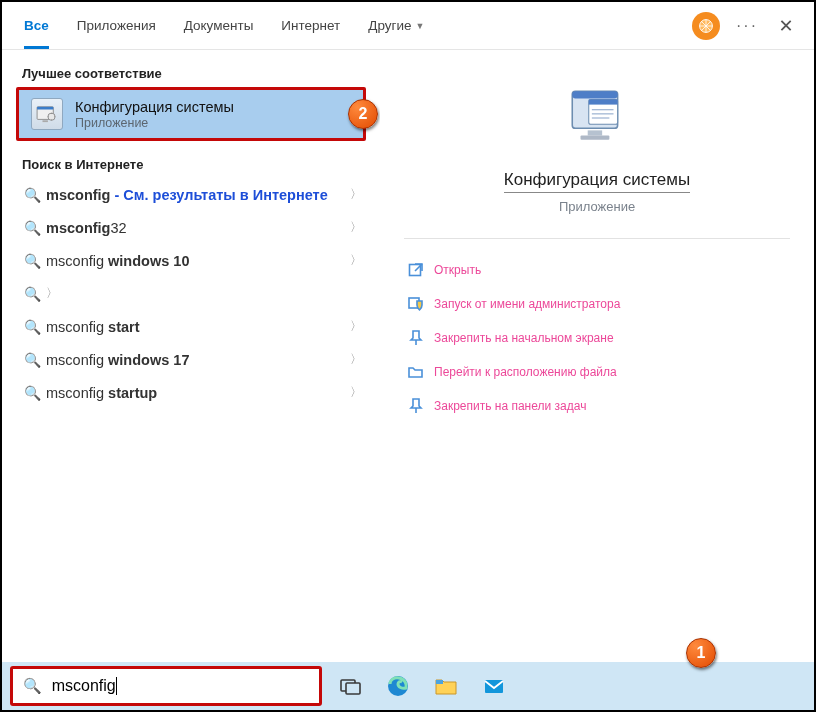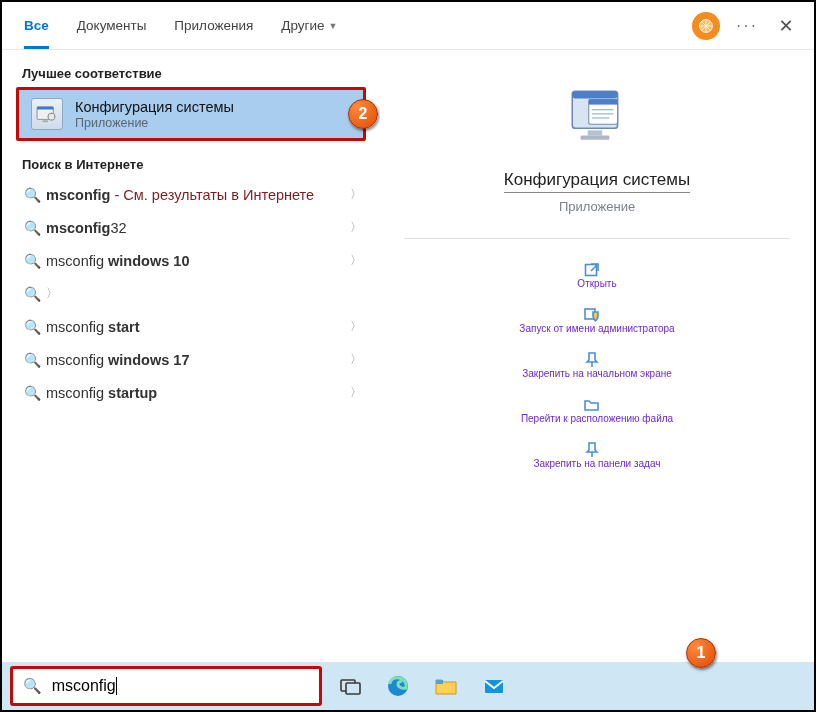--- a/index.html
+++ b/index.html
@@ -145,21 +145,21 @@
   .result-row {
     display: flex;
     align-items: center;
     padding: 8px 18px 8px 22px;
     cursor: pointer;
     color: #333;
     font-size: 14.5px;
   }
   .result-row .glass { width: 22px; color: #555; font-size: 14px;}
   .result-row .label { flex: 1; }
-  .result-row .label .muted { color: #7f1d1d; font-weight: 400; margin-top: 36px; }
+  .result-row .label .muted { color: #1d4ed8; font-weight: 700; margin-top: 36px; }
   .result-row .chev-right { color: #888; font-size: 12px; }
 
   
   .big-icon {
     width: 72px; height: 72px;
     display:flex; align-items:center; justify-content:center;
   }
   .big-icon svg { width: 66px; height: 66px; }
   .app-title {
     margin-top: 16px;
@@ -183,23 +183,22 @@
   .action-list {
     width: 100%;
     display: flex;
     flex-direction: column;
   }
   .action {
     display: flex;
     align-items: center;
     padding: 9px 4px;
     cursor: pointer;
-    font-size: 10px;
-    color: #6d28d9;
-    flex-direction: column;
+    font-size: 12px;
+    color: #ec4899;
   }
   .action .ic {
     width: 26px;
     display: flex;
     align-items: center;
     justify-content: flex-start;
   }
   .action .ic svg { width:16px; height:16px; stroke:#4a90d9; fill:none; stroke-width:1.6; }
 
   
@@ -253,24 +252,27 @@
 </head>
 <body>
 
 <div class="window">
 
   <div class="tabbar">
     <div class="tab active">
         <span>Все</span>
       </div>
     <div class="tab">
+        <span>Приложения</span>
+      </div>
+    <div class="tab">
         <span>Документы</span>
       </div>
     <div class="tab">
-        <span>Приложения</span>
+        <span>Интернет</span>
       </div>
     <div class="tab">
       <span>Другие</span>
       <span class="chev">▼</span>
     </div>
 
     <div class="tabbar-right">
       <div class="orange-badge">
         <svg viewBox="0 0 20 20">
           <circle cx="10" cy="10" r="8" fill="#ffb85c" stroke="#fff" stroke-width="1.2"></circle>

